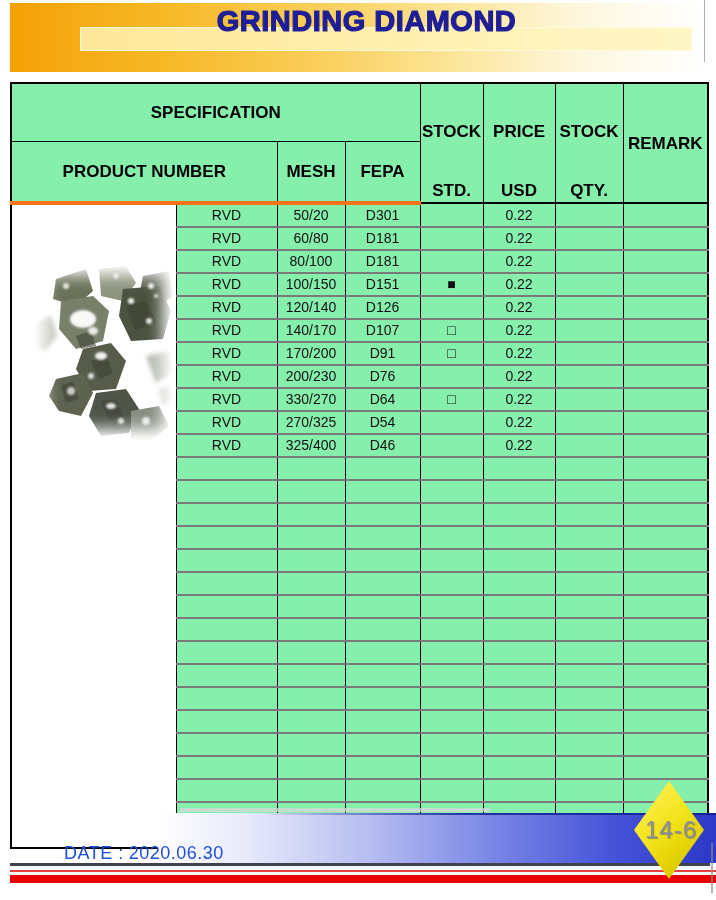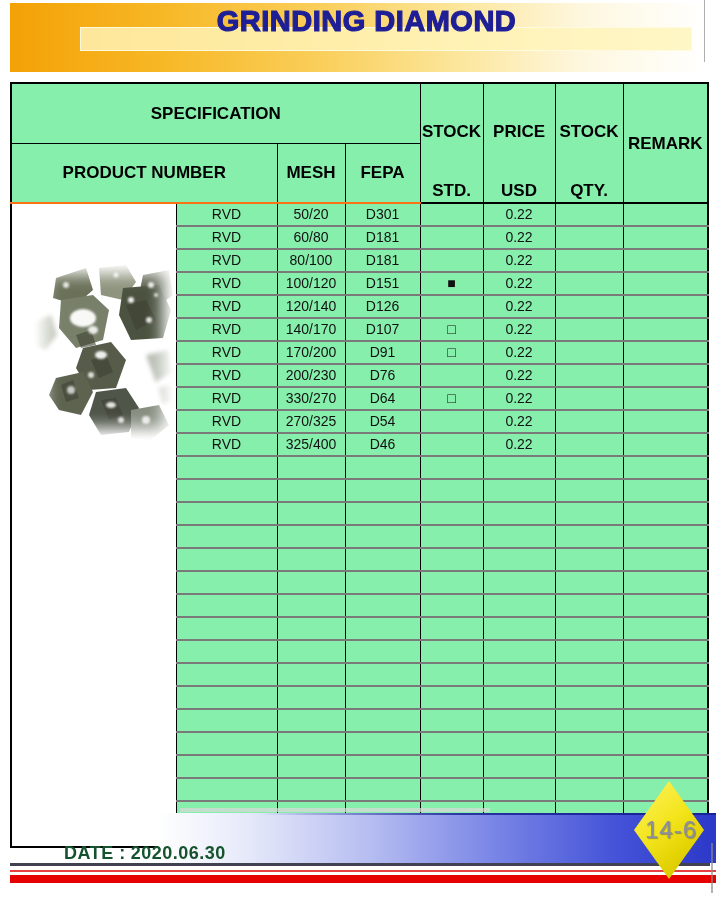--- a/index.html
+++ b/index.html
@@ -31,21 +31,21 @@
     border-collapse:collapse; table-layout:fixed; background:#86efac;
     border:2px solid #000;
   }
   .spec-table th {
     border:1px solid #000; border-bottom:2px solid #000;
     font-size:17px; font-weight:bold; color:#000; padding:0; height:23px;
     text-align:center; vertical-align:middle; line-height:23px;
   }
   .spec-table thead tr:first-child th { border-bottom:1px solid #000; }
   .spec-table thead th[rowspan] { border-bottom:2px solid #000; }
-  .spec-table thead tr:last-child th { border-bottom:2px solid #f97316; }
+  .spec-table thead tr:last-child th { border-bottom:4px solid #f97316; }
   .th-two-line span { display:block; line-height:23px;margin-top:36px; }
   .spec-table td {
     border:1px solid #000; border-top:2px solid #7a7a7a;
     font-size:14px; color:#111; text-align:center; padding:0;
     height:21px; line-height:21px; overflow:hidden; white-space:nowrap;
   }
   .spec-table tbody tr:first-child td { border-top:2px solid #000; }
   .photo-cell { vertical-align:top; background:#fff; }
   .grit-photo {
     position:relative; margin:56px 0 0 19px; width:146px; height:182px;
@@ -68,21 +68,21 @@
     content:""; position:absolute; left:0; top:0; right:0; height:2px;
     background:linear-gradient(90deg,rgba(25,35,150,0) 18%,rgba(25,35,150,0.85) 55%,#192396 100%);
   }
   .fact-logo {
     position:absolute; left:452px; top:820px; margin:0;
     font-size:37px; line-height:40px; font-style:italic; font-weight:900;
     letter-spacing:-2px; color:#5BABDF;
     -webkit-text-stroke:2px #1A2B96;
     text-shadow:2px 2px 0 #101E78, 3px 3px 3px rgba(10,20,90,0.45);
   }
-  .date-line { position:absolute; left:64px; top:843px; font-size:18px; color:#14532d; letter-spacing:0.5px;font-weight:bold; }
+  .date-line { position:absolute; left:64px; top:843px; font-size:18px; color:#1d4ed8; letter-spacing:0.5px; }
   .date-line .date-value { margin-left:5px; }
   .navy-line { position:absolute; left:10px; top:863px; width:700px; height:3px; background:#41414f; }
   .red-thin  { position:absolute; left:10px; top:870px; width:706px; height:2px; background:#E84040; }
   .red-bar   { position:absolute; left:10px; top:875px; width:706px; height:8px; background:#E60000; }
 
   .page-diamond {
     position:absolute; left:634px; top:781px; width:70px; height:98px;
     background:linear-gradient(140deg,#FFF463 0%,#F3E41C 45%,#E4D304 70%,#CDBC00 100%);
     clip-path:polygon(50% 0, 100% 50%, 50% 100%, 0 50%);
     display:flex; align-items:center; justify-content:center;
@@ -221,21 +221,21 @@
           <td>RVD</td>
           <td>80/100</td>
           <td>D181</td>
           <td>&nbsp;</td>
           <td>0.22</td>
           <td>&nbsp;</td>
           <td>&nbsp;</td>
         </tr>
         <tr>
           <td>RVD</td>
-          <td>100/120</td>
+          <td>100/150</td>
           <td>D151</td>
           <td>■</td>
           <td>0.22</td>
           <td>&nbsp;</td>
           <td>&nbsp;</td>
         </tr>
         <tr>
           <td>RVD</td>
           <td>120/140</td>
           <td>D126</td>

